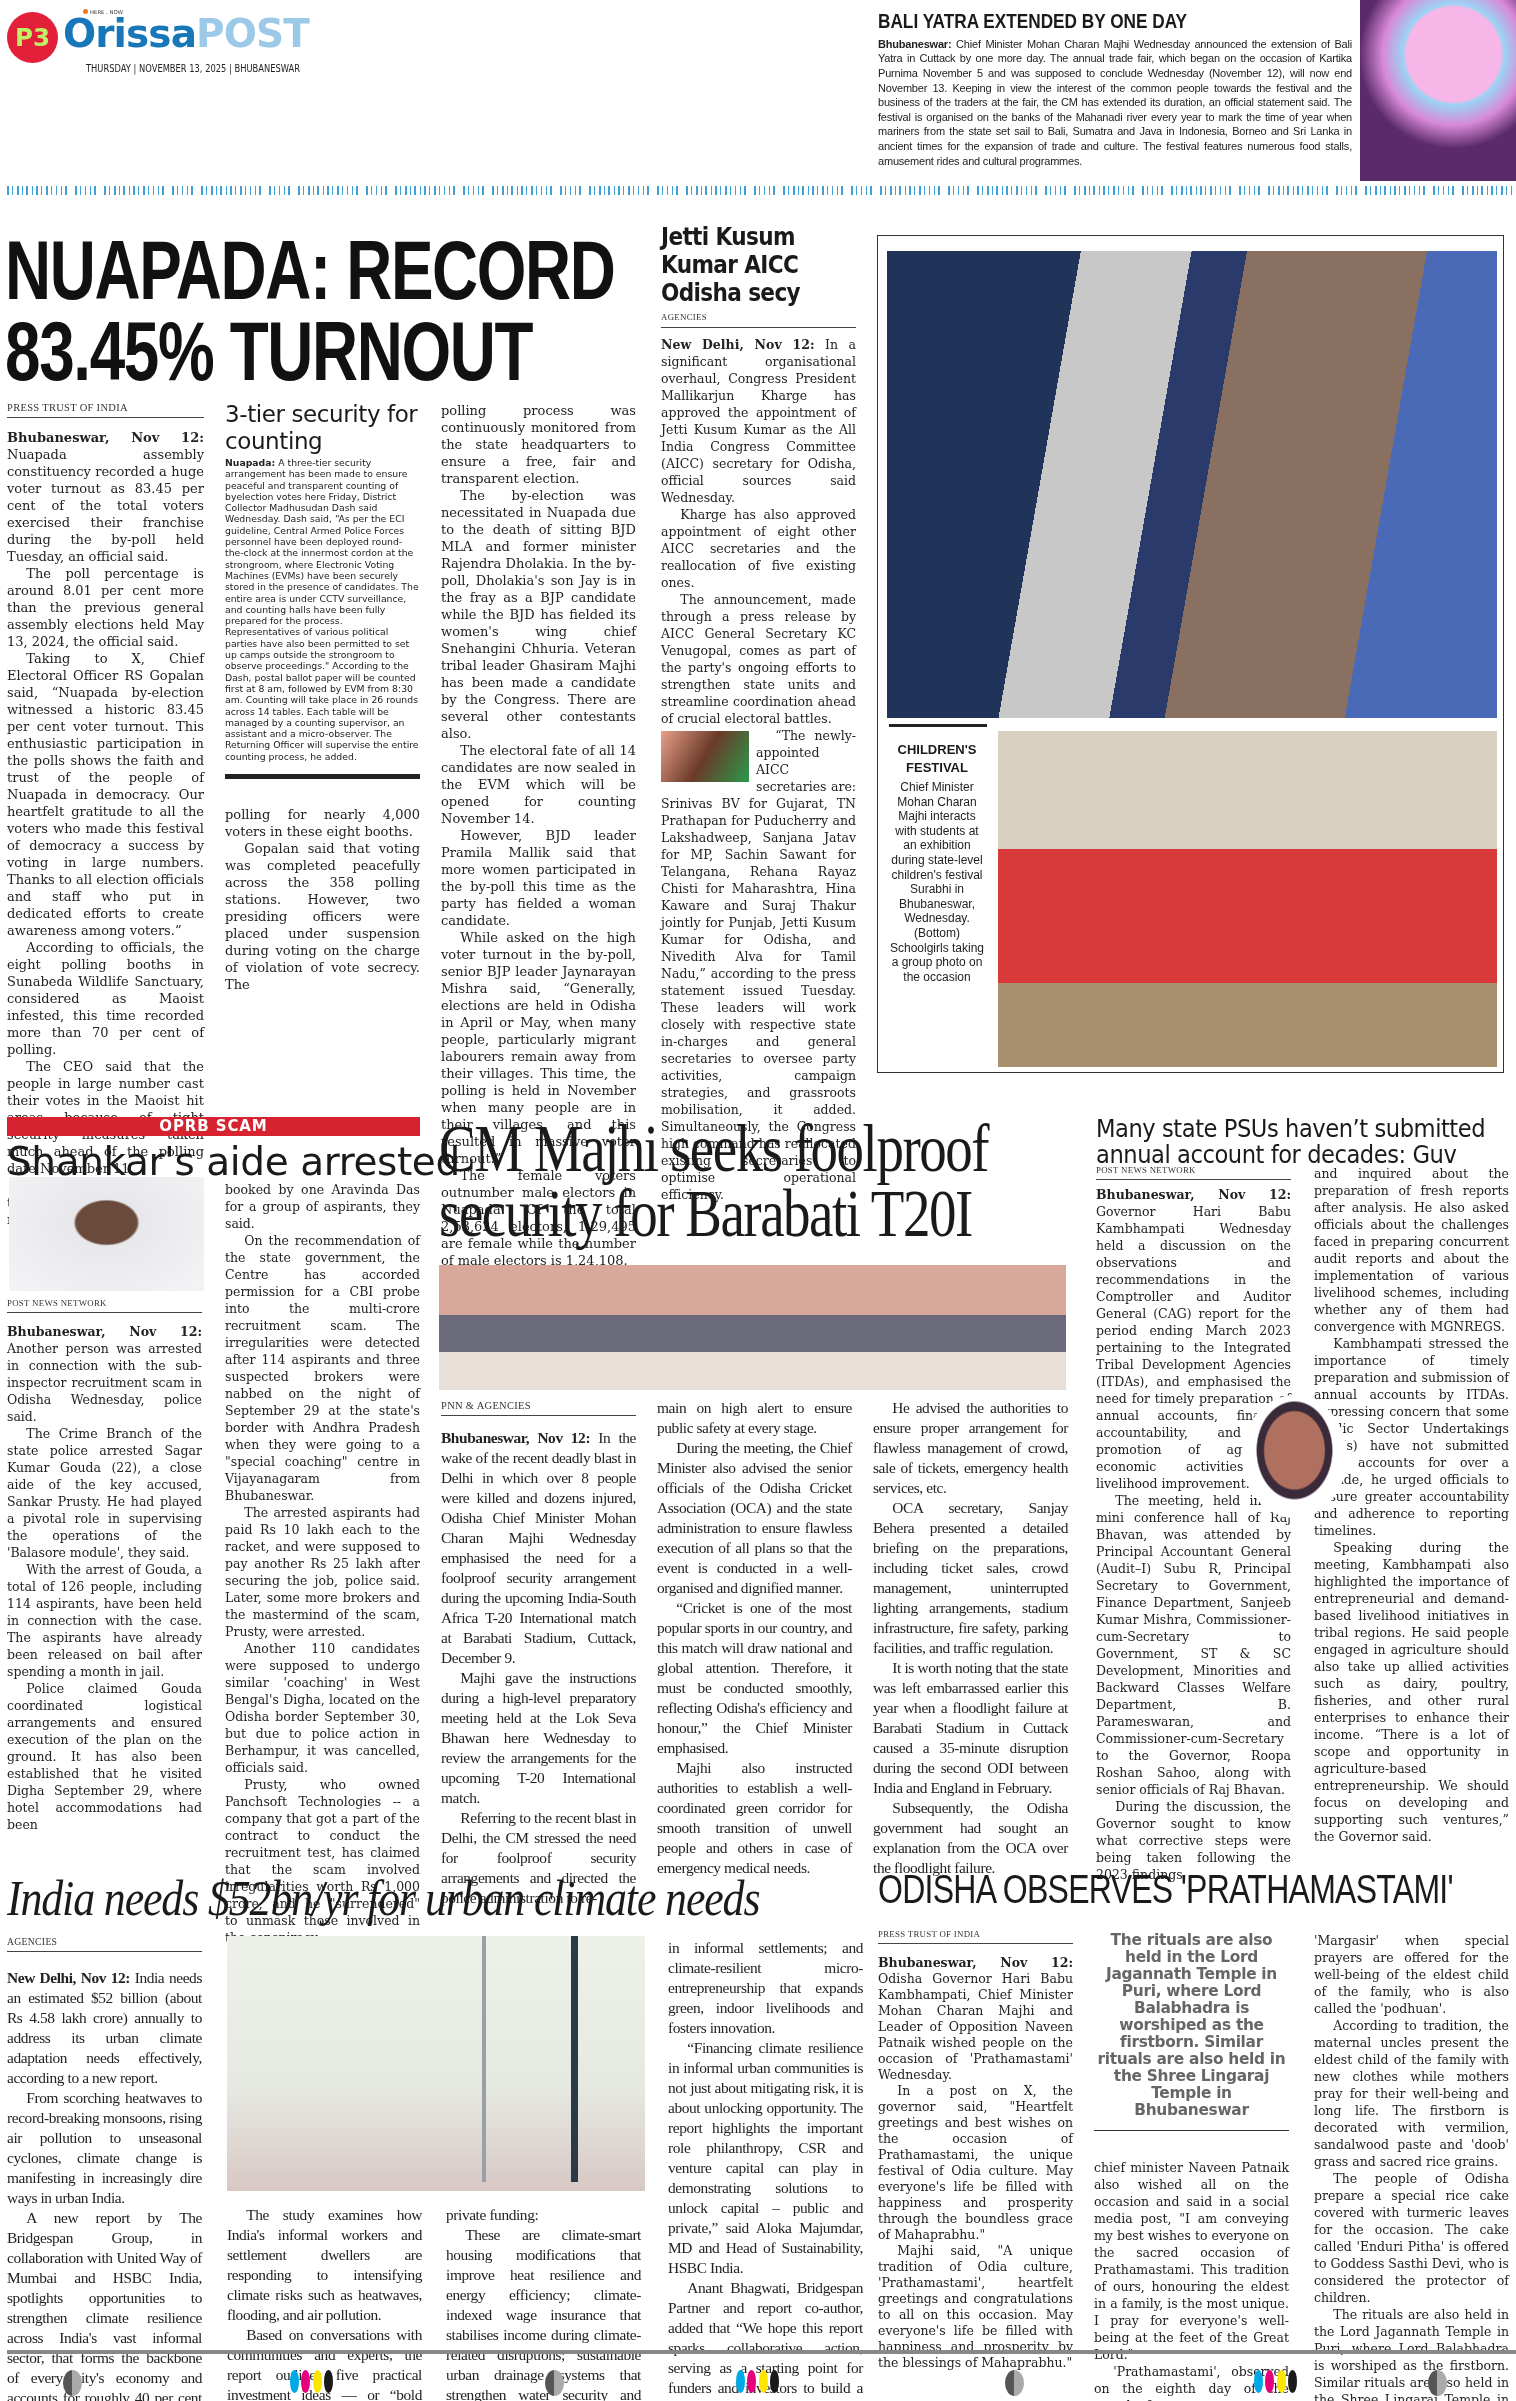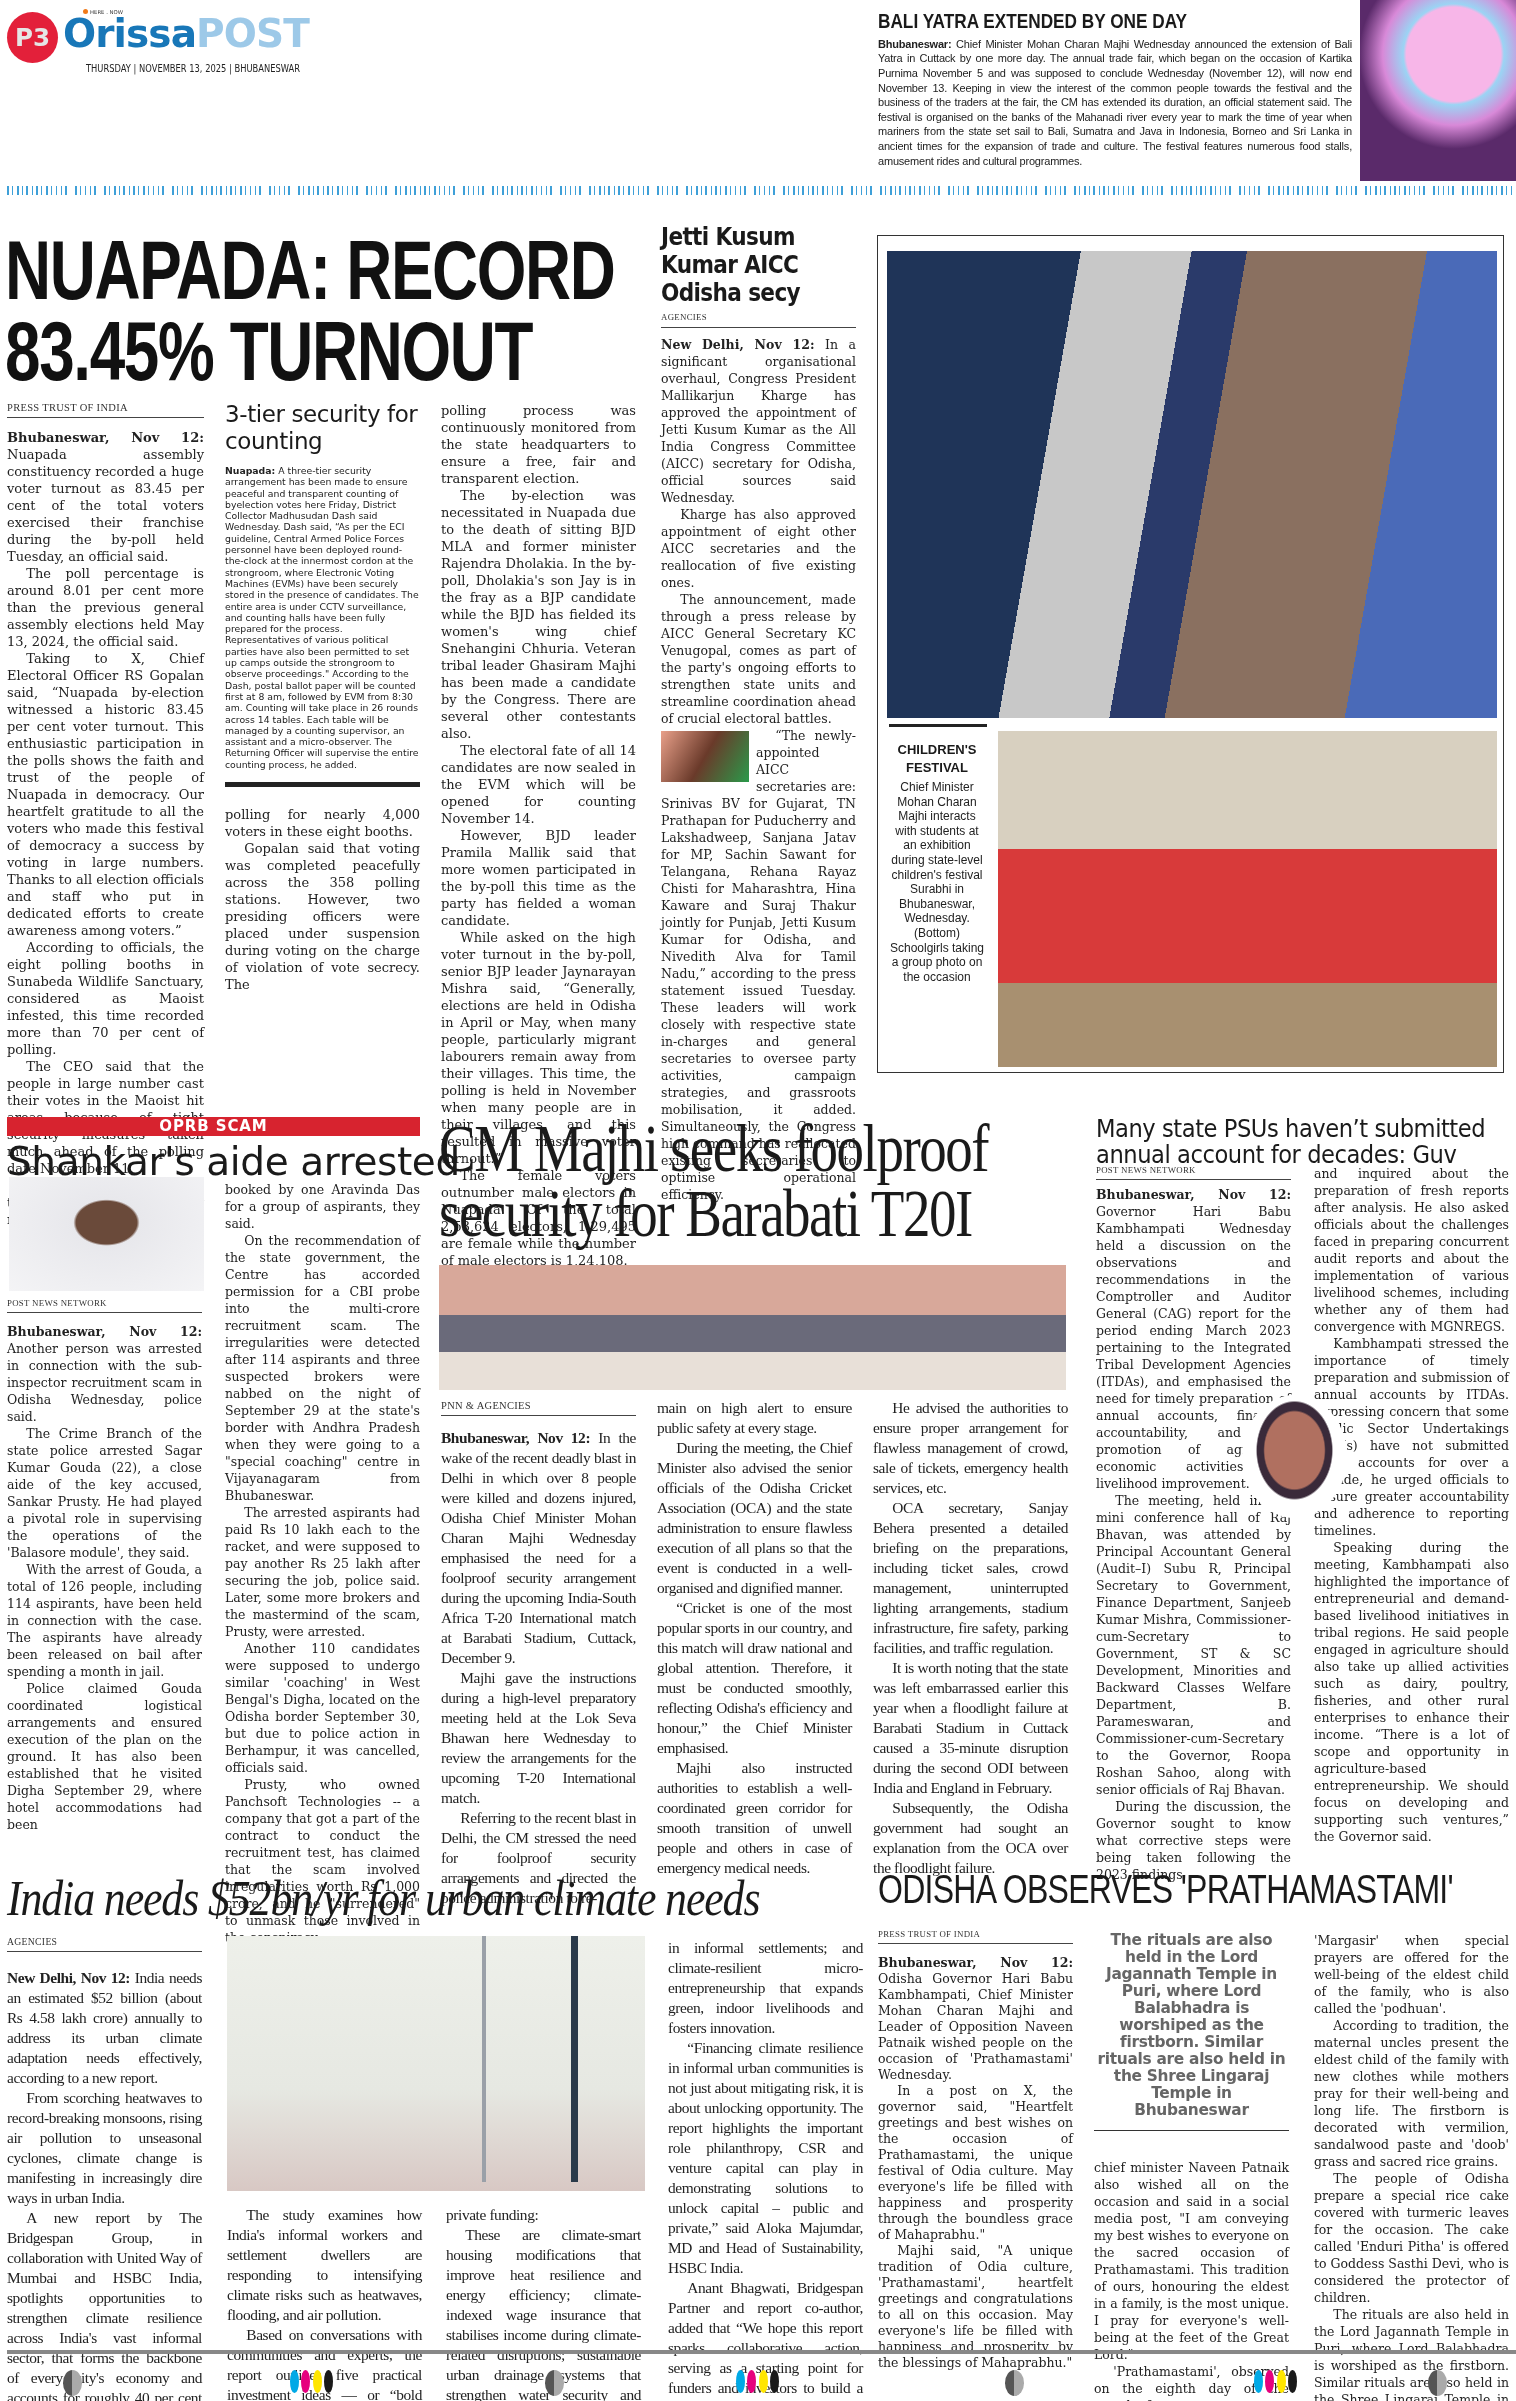--- a/index.html
+++ b/index.html
@@ -16,21 +16,21 @@
 .sans{font-family:"DejaVu Sans",sans-serif}
 .reg{position:absolute;top:2370px;height:24.6px}
 .half{width:19.3px;height:26px;border-radius:50%;background:linear-gradient(90deg,#555 50%,#aaa 50%)}
 .dots{display:flex;gap:2.6px}
 .dots span{width:8.8px;height:23px;border-radius:50%}
 </style>
 </head>
 <body>
 
 <div class="abs" style="left:7px;top:7px;width:861px;height:176px">
-  <div class="abs sans" style="left:0;top:5.3px;width:51px;height:51px;border-radius:50%;background:#e3203a;color:#e5e5e5;font-weight:bold;font-size:24.6px;display:flex;align-items:center;justify-content:center">P3</div>
+  <div class="abs sans" style="left:0;top:5.3px;width:51px;height:51px;border-radius:50%;background:#e3203a;color:#bef264;font-weight:bold;font-size:24.6px;display:flex;align-items:center;justify-content:center">P3</div>
   <div class="abs sans" style="left:56px;top:1.8px;font-size:39px;font-weight:bold;letter-spacing:-0.9px;line-height:49px">
     <span style="color:#1877b8">Orissa</span><span style="color:#9dc9e8">POST</span>
   </div>
   <div class="abs sans" style="left:76px;top:1.8px;font-size:5.3px;color:#333"><span style="display:inline-block;width:5.3px;height:5.3px;border-radius:50%;background:#f07a1a;margin-right:1.8px"></span><span>HERE . NOW</span></div>
   <div class="abs sans" style="left:79px;top:56px;font-size:9.7px;color:#222;transform:scaleX(.86);transform-origin:left">THURSDAY | NOVEMBER 13, 2025 | BHUBANESWAR</div>
 </div>
 <div class="abs" style="left:7px;top:186px;width:1506px;height:8.8px;background:repeating-linear-gradient(90deg,#3fa0d8 0 1.8px,transparent 1.8px 5.3px,#3fa0d8 5.3px 6.1px,transparent 6.1px 9.7px)"></div>
 
 <div class="abs" style="left:878px;top:8.8px;width:474px;height:172px">
   <h2 class="sans" style="font-family:'Liberation Sans',sans-serif;font-size:21px;font-weight:bold;transform:scaleX(.82);transform-origin:left;white-space:nowrap;line-height:24.6px">BALI YATRA EXTENDED BY ONE DAY</h2>
@@ -47,21 +47,21 @@
 <div class="abs byline" style="left:7px;top:402px;width:197px">PRESS TRUST OF INDIA</div>
 <div class="abs body-serif" style="left:7px;top:429px;width:197px">
   <p class="first"><b>Bhubaneswar, Nov 12:</b> <span>Nuapada assembly constituency recorded a huge voter turnout as 83.45 per cent of the total voters exercised their franchise during the by-poll held Tuesday, an official said.</span></p>
   <p>The poll percentage is around 8.01 per cent more than the previous general assembly elections held May 13, 2024, the official said.</p>
   <p>Taking to X, Chief Electoral Officer RS Gopalan said, “Nuapada by-election witnessed a historic 83.45 per cent voter turnout. This enthusiastic participation in the polls shows the faith and trust of the people of Nuapada in democracy. Our heartfelt gratitude to all the voters who made this festival of democracy a success by voting in large numbers. Thanks to all election officials and staff who put in dedicated efforts to create awareness among voters.”</p>
   <p>According to officials, the eight polling booths in Sunabeda Wildlife Sanctuary, considered as Maoist infested, this time recorded more than 70 per cent of polling.</p>
   <p>The CEO said that the people in large number cast their votes in the Maoist hit areas because of tight security measures taken much ahead of the polling date November 11.</p>
   <p>The Election Commission this time took extra security measures to ensure smooth</p>
 </div>
 <div class="abs" style="left:225px;top:401px;width:195px">
-  <h3 class="sans" style="font-size:23px;font-weight:normal;line-height:27px;letter-spacing:-0.4px;margin-bottom:10px">3-tier security for counting</h3>
+  <h3 class="sans" style="font-size:23px;font-weight:normal;line-height:27px;letter-spacing:-0.4px;margin-bottom:2px">3-tier security for counting</h3>
   <p class="sans" style="font-size:9.3px;line-height:11.3px;text-align:left;color:#222"><b>Nuapada:</b> <span>A three-tier security arrangement has been made to ensure peaceful and transparent counting of byelection votes here Friday, District Collector Madhusudan Dash said Wednesday. Dash said, “As per the ECI guideline, Central Armed Police Forces personnel have been deployed round-the-clock at the innermost cordon at the strongroom, where Electronic Voting Machines (EVMs) have been securely stored in the presence of candidates. The entire area is under CCTV surveillance, and counting halls have been fully prepared for the process. Representatives of various political parties have also been permitted to set up camps outside the strongroom to observe proceedings." According to the Dash, postal ballot paper will be counted first at 8 am, followed by EVM from 8:30 am. Counting will take place in 26 rounds across 14 tables. Each table will be managed by a counting supervisor, an assistant and a micro-observer. The Returning Officer will supervise the entire counting process, he added.</span></p>
   <div style="height:4.4px;background:#222;margin-top:12.3px"></div>
 </div>
 <div class="abs body-serif" style="left:225px;top:806px;width:195px">
   <p class="first">polling for nearly 4,000 voters in these eight booths.</p>
   <p>Gopalan said that voting was completed peacefully across the 358 polling stations. However, two presiding officers were placed under suspension during voting on the charge of violation of vote secrecy. The</p>
 </div>
 <div class="abs body-serif" style="left:441px;top:402px;width:195px">
   <p class="first">polling process was continuously monitored from the state headquarters to ensure a free, fair and transparent election.</p>
   <p>The by-election was necessitated in Nuapada due to the death of sitting BJD MLA and former minister Rajendra Dholakia. In the by-poll, Dholakia's son Jay is in the fray as a BJP candidate while the BJD has fielded its women's wing chief Snehangini Chhuria. Veteran tribal leader Ghasiram Majhi has been made a candidate by the Congress. There are several other contestants also.</p>

